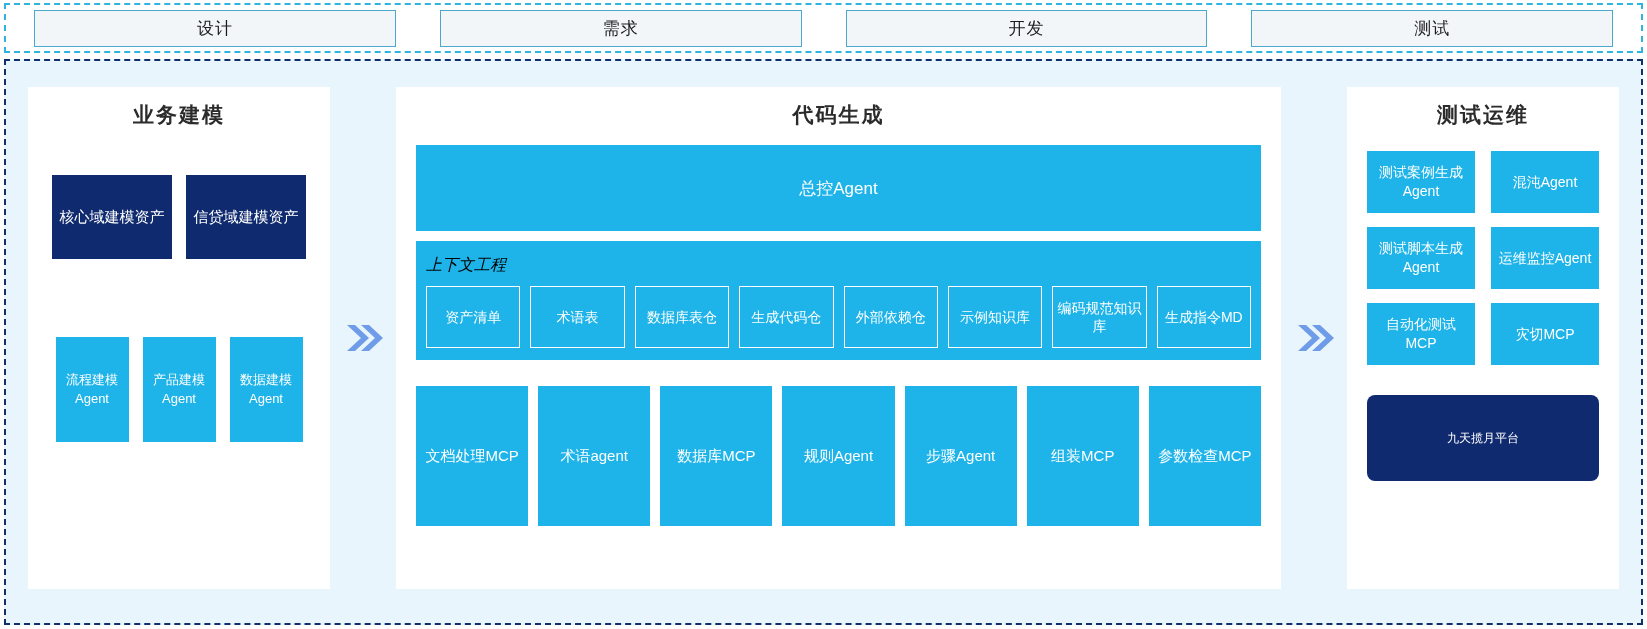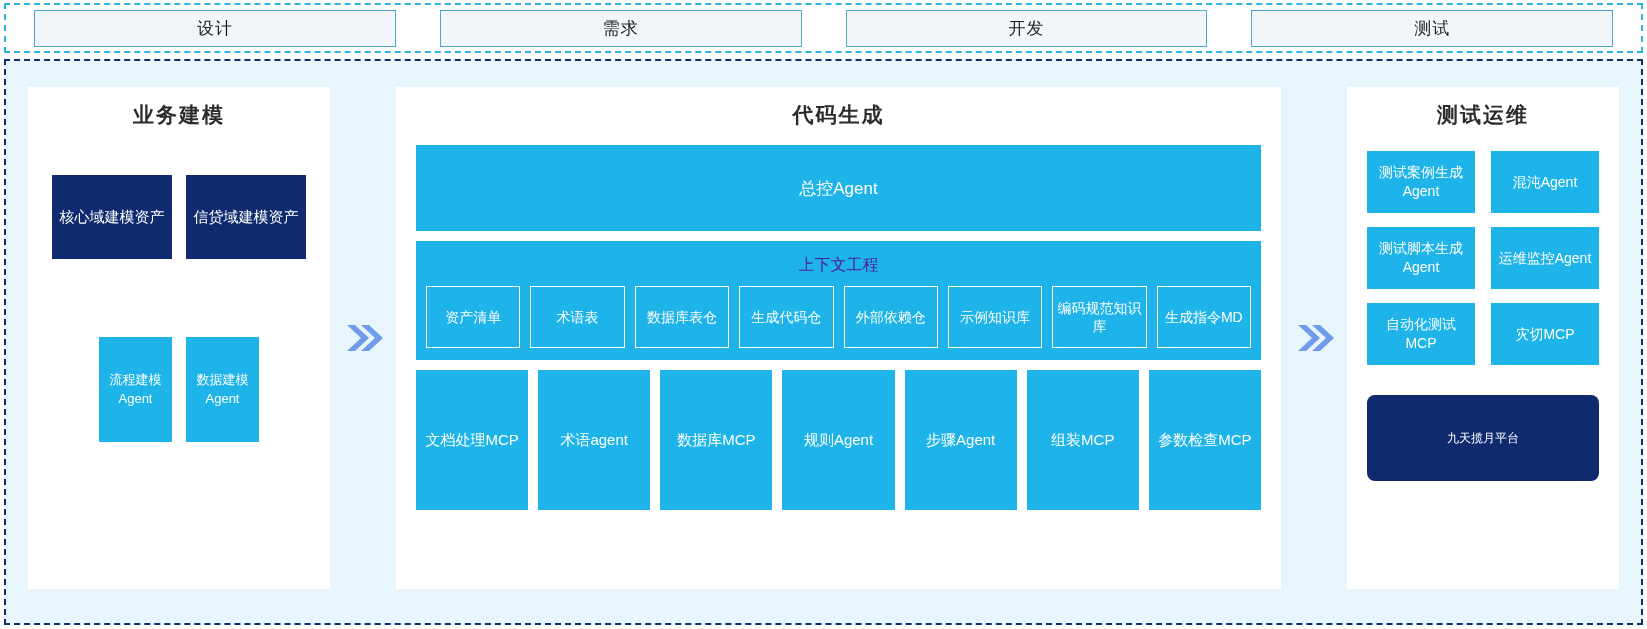--- a/index.html
+++ b/index.html
@@ -112,36 +112,37 @@
     background: #1eb4e9;
     color: #fff;
     font-size: 17px;
     display: flex; align-items: center; justify-content: center; text-align: center;
   }
   .ctx-block {
     background: #1eb4e9;
     padding: 8px 10px 12px 10px;
   }
   .ctx-title {
-    color: #4c1d95; font-size: 16px; text-align: center;
+    color: #000000; font-size: 16px; text-align: left;
     padding: 6px 0 10px 0;
+    font-style: italic;
   }
   .ctx-row { display: flex; gap: 10px; }
   .ctx-cell {
     flex: 1 1 0;
     height: 62px;
     border: 1px solid #ffffff;
     color: #fff;
     font-size: 14px;
     line-height: 1.3;
     display: flex; align-items: center; justify-content: center;
     text-align: center;
     padding: 0 3px;
   }
-  .tool-row { display: flex; gap: 10px; margin-top: 0; }
+  .tool-row { display: flex; gap: 10px; margin-top: 16px; }
   .tool-cell {
     flex: 1 1 0;
     height: 140px;
     background: #1eb4e9;
     color: #fff;
     font-size: 15px;
     line-height: 1.35;
     display: flex; align-items: center; justify-content: center;
     text-align: center;
     padding: 0 4px;
@@ -193,20 +194,21 @@
     <div class="panel panel-left">
       <div class="panel-title">业务建模</div>
 
       <div class="left-row-top">
         <div class="navy-card">核心域建模资产</div>
         <div class="navy-card">信贷域建模资产</div>
       </div>
 
       <div class="left-row-bottom">
         <div class="cyan-tall">流程建模Agent</div>
+        <div class="cyan-tall">产品建模Agent</div>
         <div class="cyan-tall">数据建模Agent</div>
       </div>
     </div>
 
     <div class="arrow-col">
       <svg class="chev" width="40" height="34" viewBox="0 0 40 34">
         <path d="M4 4 L18 17 L4 30 L12 30 L26 17 L12 4 Z" fill="#6f9ce8"></path>
         <path d="M18 4 L32 17 L18 30 L26 30 L40 17 L26 4 Z" fill="#6f9ce8"></path>
       </svg>
     </div>

